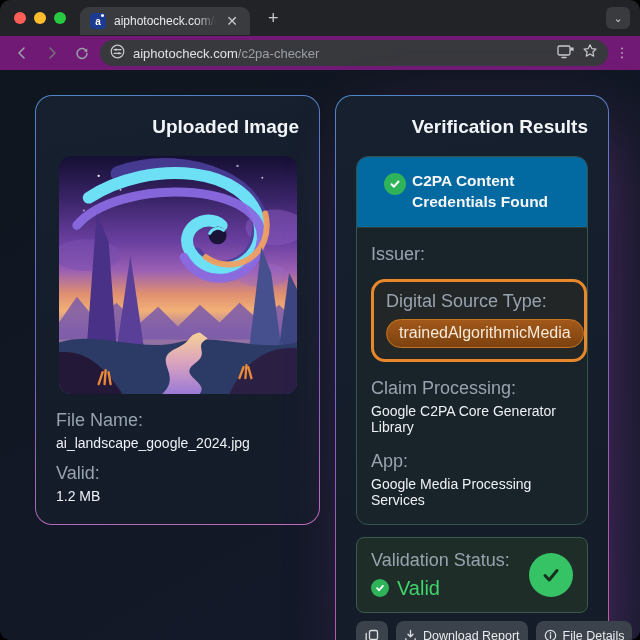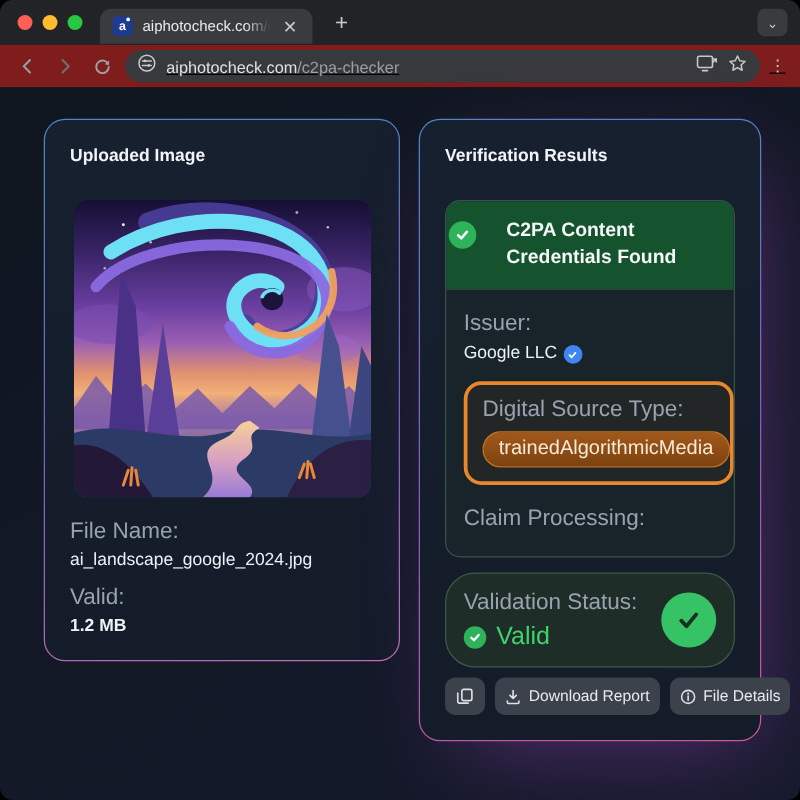--- a/index.html
+++ b/index.html
@@ -14,67 +14,67 @@
   .tab { height:28px; margin-top:6px; background:#3a3b3f; border-radius:9px 9px 0 0; display:flex; align-items:center; gap:8px; padding:0 10px; width:170px; }
   .favicon { width:16px; height:16px; border-radius:4px; background:#1d3b8f; color:#fff; font-size:10px; font-weight:bold; display:flex; align-items:center; justify-content:center; position:relative; flex:0 0 auto;}
   .favicon i { position:absolute; top:1px; right:2px; width:3px; height:3px; background:#fff; border-radius:50%; }
   .tab-title { color:#e8eaed; font-size:12px; white-space:nowrap; overflow:hidden; flex:1;
     -webkit-mask-image:linear-gradient(90deg,#000 80%,transparent); mask-image:linear-gradient(90deg,#000 80%,transparent); }
   .tab-close { color:#c7cacd; font-size:14px; line-height:1; cursor:default; padding:2px; }
   .newtab { color:#c7cacd; font-size:18px; margin-left:12px; padding:2px 6px; }
   .tabsearch { position:absolute; right:10px; top:7px; width:24px; height:22px; background:#3a3b3f; border-radius:6px; color:#c7cacd; font-size:11px; display:flex; align-items:center; justify-content:center; }
 
   
-  .toolbar { height:34px; background:#7f1d1d; display:flex; align-items:center; padding:0 10px; gap:6px; flex:0 0 auto;text-decoration:underline; }
+  .toolbar { height:34px; background:#701a75; display:flex; align-items:center; padding:0 10px; gap:6px; flex:0 0 auto; }
   .navbtn { width:24px; height:24px; display:flex; align-items:center; justify-content:center; color:#9aa0a6; }
   .navbtn svg { display:block; }
   .urlbar { flex:1; height:26px; background:#38393d; border-radius:13px; display:flex; align-items:center; padding:0 10px; gap:8px; }
   .url-text { flex:1; font-size:13px; white-space:nowrap; overflow:hidden; }
   .url-host { color:#dfe1e5; }
   .url-path { color:#9aa0a6; }
   .menu-dots { color:#c7cacd; font-size:13px; letter-spacing:0; line-height:4px; width:16px; text-align:center; }
 
   
   .content { flex:1; background:linear-gradient(150deg,#10161f 0%, #121826 55%, #151a2b 100%); padding:25px 35px; display:flex; gap:15px; align-items:flex-start; position:relative; }
 
   .gborder { padding:1px; border-radius:17px; }
   .gb-left { background:linear-gradient(170deg,#4d86c6 0%, #6f63c0 55%, #c26bb8 100%); }
   .gb-right { background:linear-gradient(165deg,#4d86c6 0%, #8a5ec2 55%, #d0589a 100%);
               box-shadow: 14px 22px 70px -18px rgba(170,70,200,.45); }
   .card { border-radius:16px; background:linear-gradient(170deg,#16202e 0%, #141b29 100%); padding:20px; }
   .card-left { width:283px; }
   .card-right { width:272px; }
-  .card h2 { color:#f2f5f8; font-size:14px; font-weight:bold; margin-bottom:28px; }
+  .card h2 { color:#f2f5f8; font-size:19px; font-weight:bold; margin-bottom:18px;text-align:right; }
 
   .art-frame { width:238px; height:238px; border-radius:12px; overflow:hidden; margin:0 auto 16px auto; }
   .art-frame svg { display:block; }
 
   .field { margin-top:12px; }
   .field-label { color:#98a3af; font-size:18px; margin-bottom:4px; }
   .field-value { color:#eef1f5; font-size:14px; }
-  .fv-bold { font-weight:bold; }
+  .fv-bold { font-weight:normal; }
 
   
   .panel { border:1px solid #36544a; border-radius:12px; background:#18232a; overflow:hidden; margin-bottom:12px; }
-  .panel-head { background:#14532d; padding:14px 2px; display:flex; gap:24px; align-items:flex-start; border-bottom:1px solid #2e3f3a; }
+  .panel-head { background:#0369a1; padding:14px 27px; display:flex; gap:6px; align-items:flex-start; border-bottom:1px solid #2e3f3a; }
   .panel-head .htext { color:#f4f6f8; font-size:15.5px; font-weight:bold; line-height:1.35; }
   .panel-body { padding:4px 14px 16px 14px; }
 
   .check-circle { border-radius:50%; background:#2eb35a; display:inline-flex; align-items:center; justify-content:center; flex:0 0 auto; }
   .cc-22 { width:22px; height:22px; margin-top:2px; }
   .cc-18 { width:18px; height:18px; }
   .cc-44 { width:44px; height:44px; background:#35c365; }
 
   .badge-verified { width:15px; height:15px; border-radius:50%; background:#3f86f0; display:inline-flex; align-items:center; justify-content:center; vertical-align:-2px; margin-left:5px; }
 
   .hl-box { border:3px solid #e8882b; border-radius:14px; padding:9px 0 11px 12px; margin-top:14px; width:fit-content; background:rgba(150,75,15,.08); }
   .hl-box .field-label { margin-bottom:7px; }
   .pill { display:inline-block; background:linear-gradient(180deg,#a2581a,#7c420f); border:1px solid #c5761f; color:#f7ead9; font-size:16px; padding:4px 12px 5px 12px; border-radius:999px; }
 
-  .validation { border:1px solid #3c5a4a; border-radius:24px; background:#1f2d28; padding:12px 14px; display:flex; align-items:center; justify-content:space-between; margin-bottom:8px; }
+  .validation { border:1px solid #3c5a4a; border-radius:8px; background:#1f2d28; padding:12px 14px; display:flex; align-items:center; justify-content:space-between; margin-bottom:8px; }
   .valid-word { color:#3fd36b; font-size:20px; font-weight:normal; }
   .valid-row { display:flex; align-items:center; gap:8px; margin-top:6px; }
 
   .btnrow { display:flex; gap:8px; }
   .btn { background:#3b424b; border:none; border-radius:8px; color:#e8eaed; font-size:12.5px; font-family:"Liberation Sans",sans-serif; display:flex; align-items:center; justify-content:center; gap:6px; height:30px; }
   .btn-sq { width:32px; flex:0 0 auto; }
   .btn-grow { flex:1; padding:0 8px; white-space:nowrap; }
 </style>
 </head>
 <body>
@@ -216,36 +216,36 @@
               <svg width="12" height="12" viewBox="0 0 12 12">
                   <path d="M2.5 6.2 L5 8.7 L9.5 3.5" stroke="#fff" stroke-width="2" fill="none" stroke-linecap="round" stroke-linejoin="round"></path>
                 </svg>
             </span>
             <span class="htext">C2PA Content Credentials Found</span>
           </div>
           <div class="panel-body">
 
             <div class="field">
               <div class="field-label">Issuer:</div>
-              <div class="field-value"><span>Google LLC</span><span class="badge-verified">
-                    <svg width="8" height="8" viewBox="0 0 12 12">
-                      <path d="M2.5 6.2 L5 8.7 L9.5 3.5" stroke="#fff" stroke-width="2.2" fill="none" stroke-linecap="round" stroke-linejoin="round"></path>
-                    </svg>
-                  </span></div>
             </div>
 
             <div class="hl-box">
               <div class="field-label">Digital Source Type:</div>
               <span class="pill">trainedAlgorithmicMedia</span>
             </div>
 
             <div class="field" style="margin-top:16px">
               <div class="field-label">Claim Processing:</div>
-            </div>
-
+              <div class="field-value">Google C2PA Core Generator Library</div>
+            </div>
+
+            <div class="field" style="margin-top:16px">
+              <div class="field-label">App:</div>
+              <div class="field-value">Google Media Processing Services</div>
+            </div>
 
           </div>
         </div>
 
         <div class="validation">
           <div>
             <div class="field-label">Validation Status:</div>
             <div class="valid-row">
               <span class="check-circle cc-18">
                 <svg width="10" height="10" viewBox="0 0 12 12">

